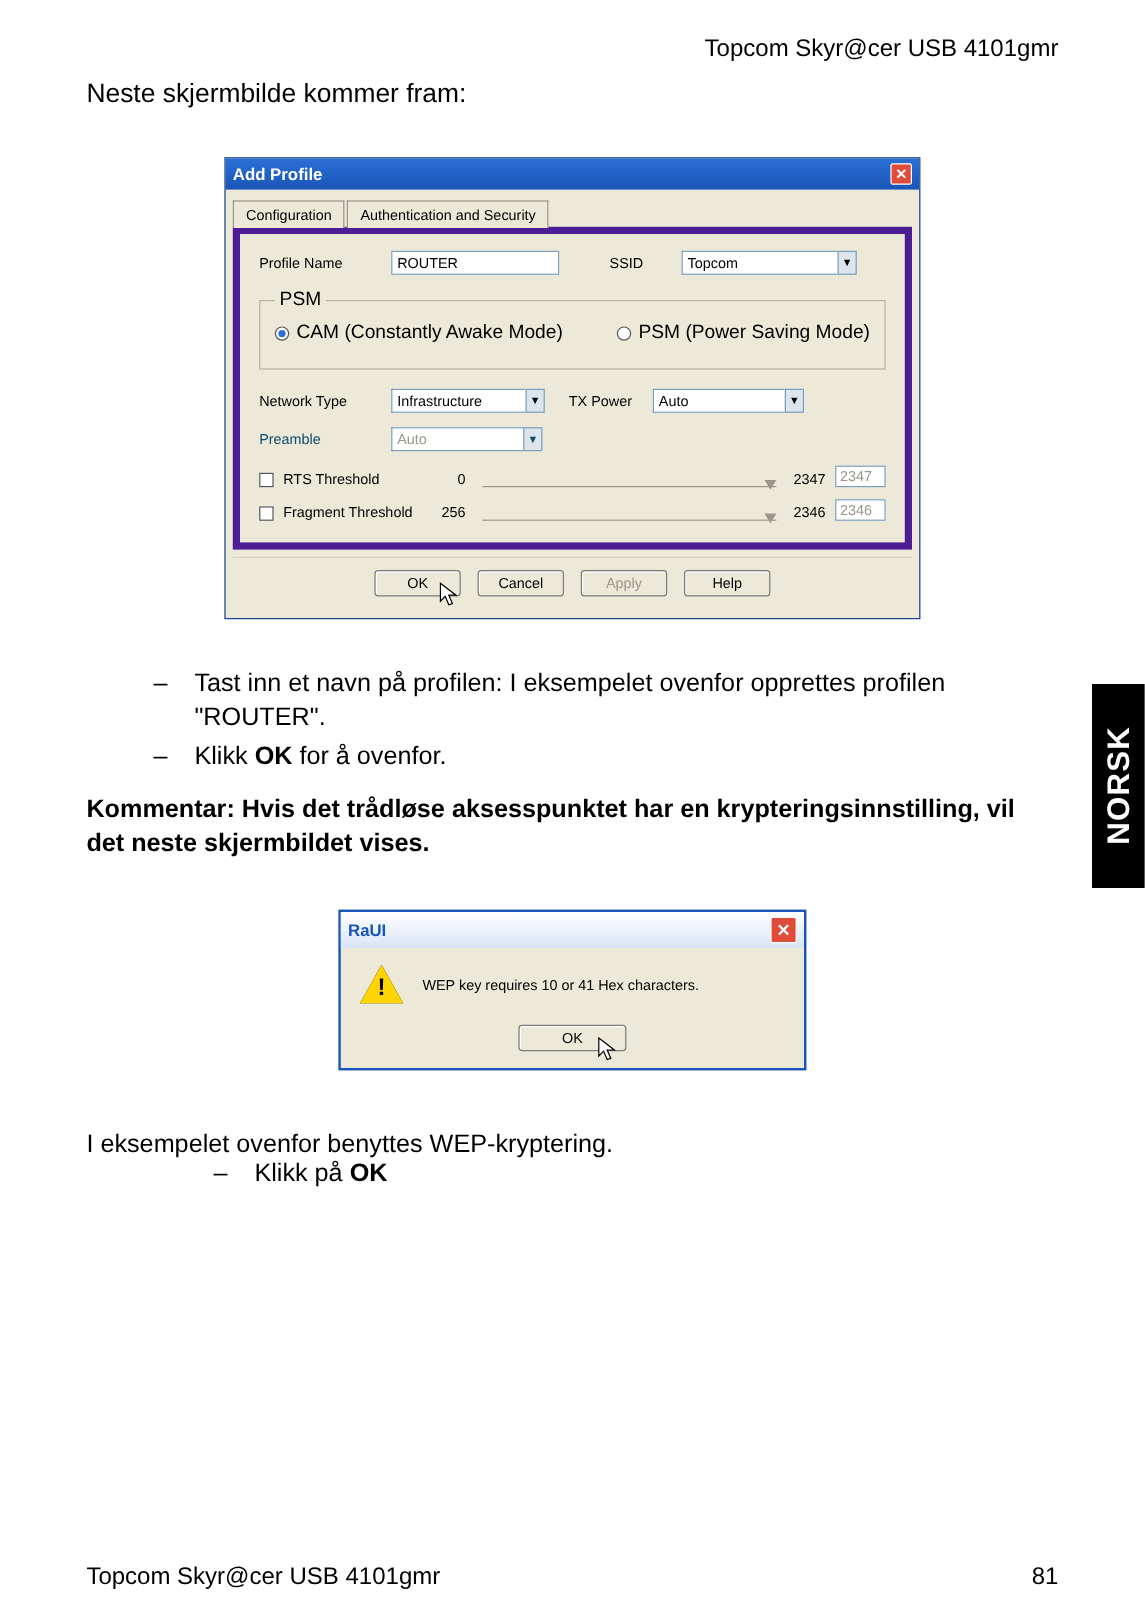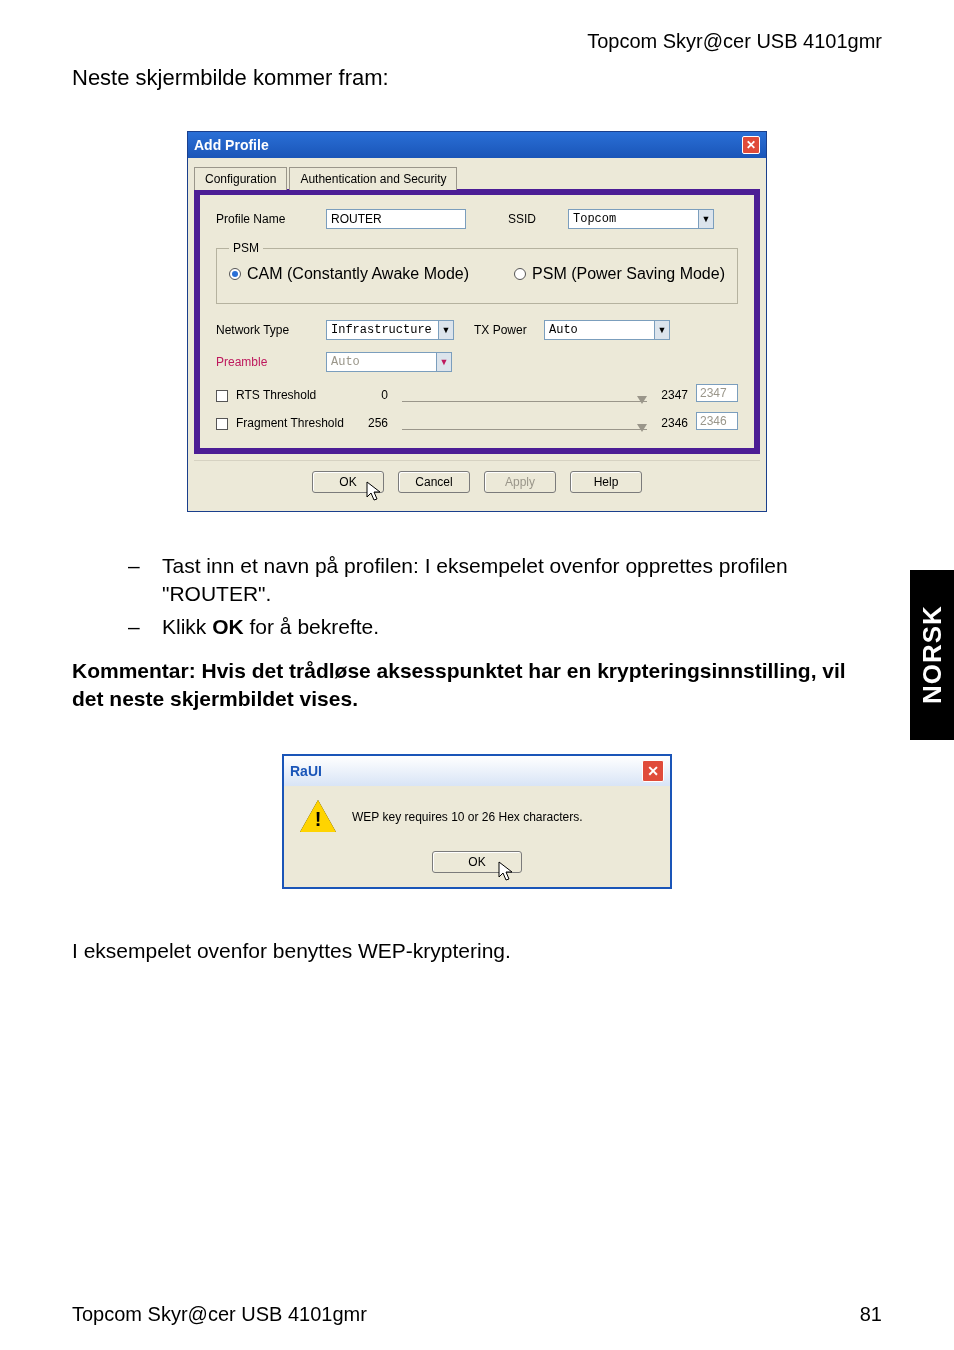--- a/index.html
+++ b/index.html
@@ -82,47 +82,47 @@
     border: 1px solid #7b9ebd;
     background: #fff;
     padding: 2px 4px;
     font-size: 12px;
     height: 20px;
   }
   .combo {
     display: flex;
     align-items: stretch;
   }
-  .combo .txtbox { border-right: none; font-family: Liberation Mono, monospace; }
+  .combo .txtbox { border-right: none; }
   .combo-btn {
     width: 16px;
     border: 1px solid #7b9ebd;
     background: #dce4ec;
     display:flex; align-items:center; justify-content:center;
     font-size: 9px;
   }
   fieldset.psm {
     border: 1px solid #b5b29f;
     padding: 10px 12px 20px 12px;
     margin: 0 0 16px 0;
   }
-  fieldset.psm legend { font-size: 12px; padding: 0 4px; }
+  fieldset.psm legend { font-size: 16px; padding: 0 4px; }
   .radios { display: flex; justify-content: space-between; font-size: 16px; text-align: right; }
   .radio {
     display: flex; align-items: center; gap: 6px;
   }
   .rcirc {
     width: 12px; height: 12px; border: 1px solid #555; border-radius: 50%;
     display:flex; align-items:center; justify-content:center;
     background: #fff;
   }
   .rcirc.sel::after {
     content:''; width:6px; height:6px; background:#2a6fd6; border-radius:50%;
   }
-  .grey { color: #be185d; }
+  .grey { color: #0c4a6e; }
   .chkrow { display:flex; align-items:flex-end; gap:8px; font-size:12px; margin-top:10px; }
   .chk { width:12px; height:12px; border:1px solid #555; background:#fff; }
   .sliderline {
     flex:1; height:1px; border-bottom:1px solid #9a968a; margin:0 6px;
     position:relative;
   }
   .sliderthumb {
     position:absolute; right:0; top:-5px;
     width:0; height:0;
     border-left:5px solid transparent;
@@ -298,48 +298,51 @@
           </svg>
       </div>
       <div class="winbtn">Cancel</div>
       <div class="winbtn dis">Apply</div>
       <div class="winbtn">Help</div>
     </div>
   </div>
 
   <ul class="dash">
     <li><span>Tast inn et navn på profilen: I eksempelet ovenfor opprettes profilen "ROUTER".</span></li>
-    <li><span>Klikk </span><b>OK</b><span> for å bekrefte.</span></li>
+    <li><span>Klikk </span><b>OK</b><span> for å ovenfor.</span></li>
   </ul>
 
   <div class="note">Kommentar: Hvis det trådløse aksesspunktet har en krypteringsinnstilling, vil det neste skjermbildet vises.</div>
 
   <div class="dialog2">
     <div class="titlebar" style="background:linear-gradient(#fff,#d8e4f6);color:#1a55b8;font-weight:bold;">
       <span>RaUI</span>
       <div class="closebox" style="width:22px;height:22px;font-size:14px">✕</div>
     </div>
     <div class="alertbody">
       <div class="warnicon">
         <div class="tri"></div>
           <div class="bang">!</div>
       </div>
-      <div>WEP key requires 10 or 26 Hex characters.</div>
+      <div>WEP key requires 10 or 41 Hex characters.</div>
     </div>
     <div class="alertbtnrow">
       <div style="display:inline-block;position:relative;">
         <div class="winbtn" style="min-width:90px">OK</div>
         <svg width="18" height="22" style="position:absolute;left:66px;top:10px">
             <path d="M1 1 L1 16 L5 12 L8 19 L11 18 L8 11 L14 11 Z" fill="#fff" stroke="#000" stroke-width="1"></path>
           </svg>
       </div>
     </div>
   </div>
 
   <div class="lower">I eksempelet ovenfor benyttes WEP-kryptering.</div>
+  <ul class="dash2">
+    <li><span>Klikk på </span><b>OK</b></li>
+  </ul>
 </div>
 
 <div class="sidetab">NORSK</div>
 
 <div class="footer">
   <span>Topcom Skyr@cer USB 4101gmr</span>
   <span>81</span>
 </div>
 
 </body></html>

